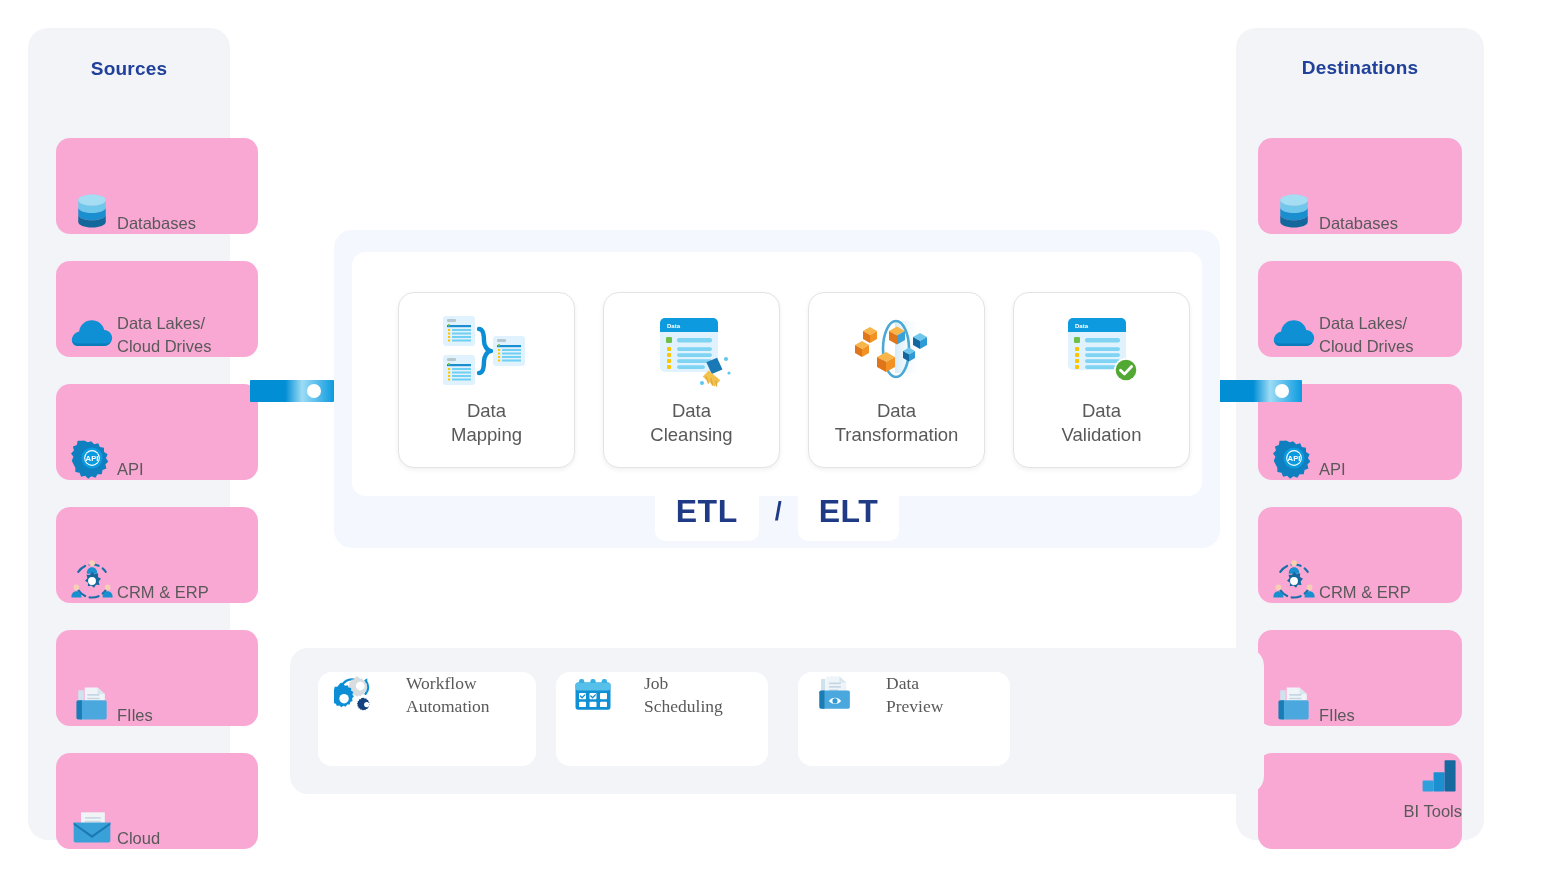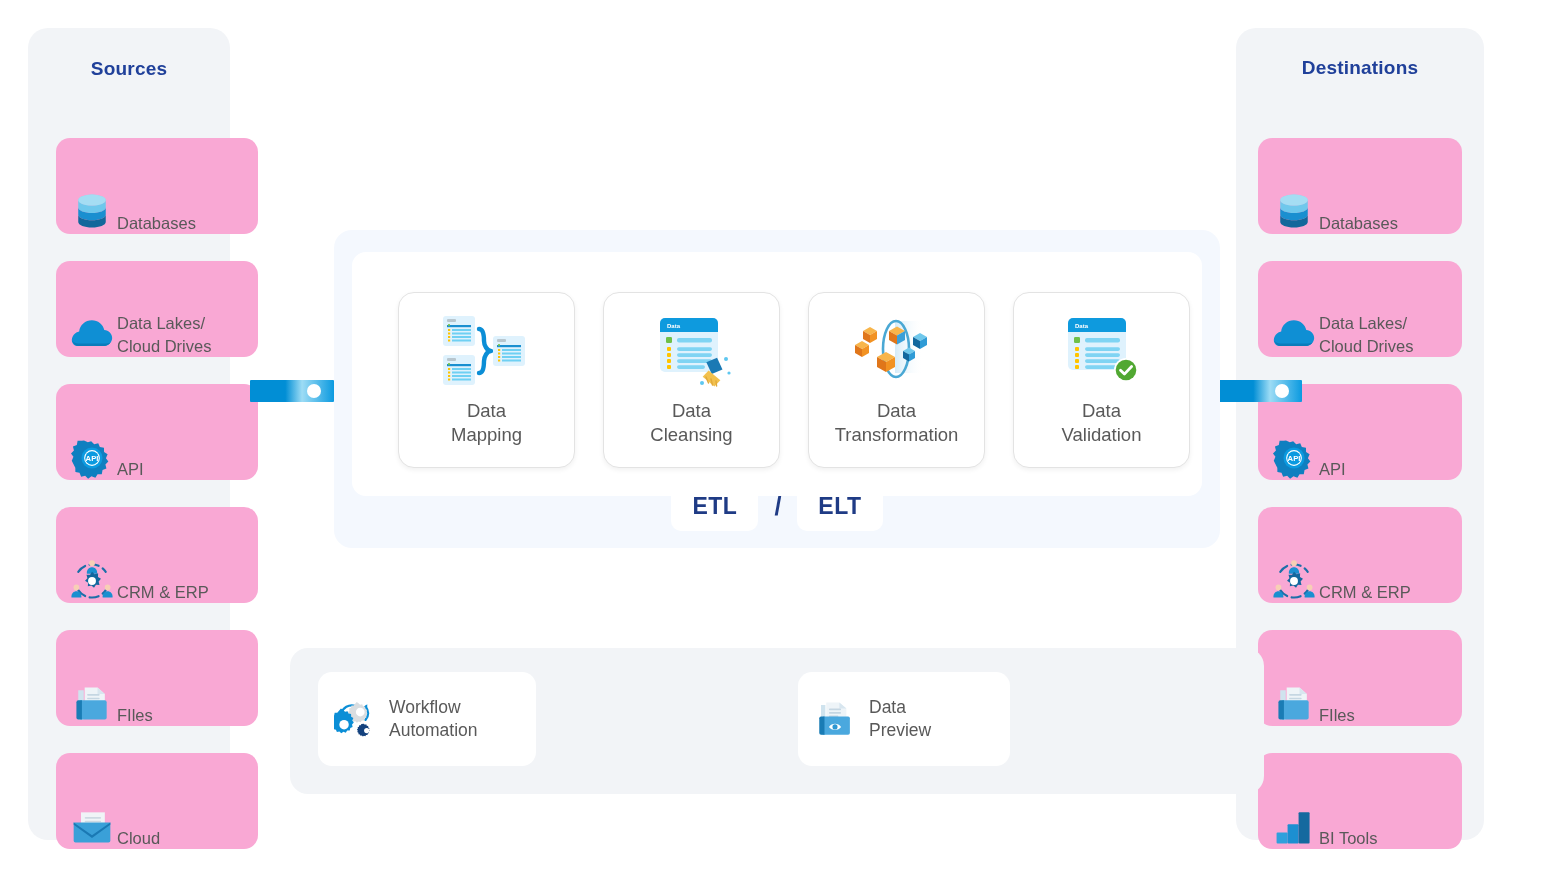--- a/index.html
+++ b/index.html
@@ -118,21 +118,21 @@
     left: 0; right: 0; top: 252px;
     display: flex;
     align-items: center;
     justify-content: center;
     gap: 16px;
   }
   .badge {
     background: #ffffff;
     border-radius: 10px;
     padding: 11px 21px;
-    font-size: 23px;
+    font-size: 32px;
     font-weight: bold;
     color: #1f3b85;
     letter-spacing: .5px;
   }
   .badge-sep { font-size: 25px; font-weight: bold; color: #1f3b85; }
 
   
   .features {
     position: absolute;
     left: 290px; top: 648px;
@@ -140,23 +140,24 @@
     background: #f2f4f7;
     border-radius: 18px;
   }
   .feature-card {
     position: absolute;
     top: 24px;
     height: 94px;
     background: #ffffff;
     border-radius: 14px;
     display: flex;
-    align-items: center;
-    gap: 13px;
+    align-items: flex-start;
+    gap: 30px;
     padding: 0 18px 0 16px;
+    font-family: Liberation Serif, serif;
   }
   .feature-card .f-icon { width: 42px; height: 42px; flex: 0 0 42px; }
   .feature-card .f-label {
     font-size: 17.5px;
     color: #595959;
     line-height: 1.33;
     white-space: pre-line;
   }
 </style>
 </head>
@@ -280,21 +281,21 @@
         <span class="node-icon"><svg viewBox="0 0 48 48" xmlns="http://www.w3.org/2000/svg" width="100%" height="100%">
     <path d="M9 9h6v32H9z" fill="#cfe3ee"></path>
     <path d="M16 6h14l8 7v22H16z" fill="#eef4f8"></path>
     <path d="M30 6l8 7h-8z" fill="#d8e6ef"></path>
     <path d="M19.5 14h12M19.5 18h12M19.5 22h9" stroke="#c5d6e2" stroke-width="1.8" stroke-linecap="round"></path>
     <path d="M12 20h26a2 2 0 0 1 2 2v17a2 2 0 0 1-2 2H12a2 2 0 0 1-2-2V22a2 2 0 0 1 2-2z" fill="#4aa8de"></path>
     <path d="M9 20h4v21H9a2 2 0 0 1-2-2V22a2 2 0 0 1 2-2z" fill="#1a7cb5"></path>
           </svg></span>
         <div class="node-label">FIles</div>
       </div>
-      <div class="node-card" style="top: 725px;">
+      <div class="node-card" style="top: 725px; flex-direction: column;">
         <span class="node-icon"><svg viewBox="0 0 48 48" xmlns="http://www.w3.org/2000/svg" width="100%" height="100%">
     <rect x="5" y="30" width="12" height="12" rx="1" fill="#2fa0dc"></rect>
     <rect x="17" y="21" width="12" height="21" rx="1" fill="#1c8fd1"></rect>
     <rect x="29" y="8" width="12" height="34" rx="1" fill="#15699f"></rect>
           </svg></span>
         <div class="node-label">BI Tools</div>
       </div>
     </div>
 
   <div class="connector left-c">
@@ -486,20 +487,40 @@
             </g>
     <circle cx="11.5" cy="30.5" r="5.4" fill="#ffffff"></circle>
     <g fill="#14427e">
       <path d="M34 31l1.6 1.5 2.2-.5.8 2.1 2.3.4.1 2.3 1.9 1.2-.9 2.1 1.3 1.8-1.5 1.6.5 2.2-2.1.8-.4 2.3-2.3.1-1.2 1.9-2.1-.9-1.8 1.3-1.6-1.5-2.2.5-.8-2.1-2.3-.4-.1-2.3-1.9-1.2.9-2.1-1.3-1.8 1.5-1.6-.5-2.2 2.1-.8.4-2.3 2.3-.1 1.2-1.9z" transform="translate(1,-3) scale(0.72) translate(12,14)"></path>
             </g>
     <circle cx="37.4" cy="37.2" r="3" fill="#ffffff"></circle>
           </svg></span>
         <div class="f-label">Workflow
 Automation</div>
       </div>
+      <div class="feature-card" style="left: 266px; width: 212px;">
+        <span class="f-icon"><svg viewBox="0 0 48 48" xmlns="http://www.w3.org/2000/svg" width="100%" height="100%">
+    <rect x="8" y="8" width="6" height="8" rx="2.6" fill="#3ab0e5"></rect>
+    <rect x="21" y="8" width="6" height="8" rx="2.6" fill="#3ab0e5"></rect>
+    <rect x="34" y="8" width="6" height="8" rx="2.6" fill="#3ab0e5"></rect>
+    <rect x="4" y="12" width="40" height="31" rx="3" fill="#0f8fd4"></rect>
+    <rect x="4" y="12" width="40" height="9" rx="3" fill="#56bfea"></rect>
+    <g fill="#ffffff">
+      <rect x="8" y="24" width="8" height="7" rx="1"></rect>
+              <rect x="20" y="24" width="8" height="7" rx="1"></rect>
+              <rect x="32" y="24" width="8" height="7" rx="1"></rect>
+      <rect x="8" y="34" width="8" height="6" rx="1"></rect>
+              <rect x="20" y="34" width="8" height="6" rx="1"></rect>
+              <rect x="32" y="34" width="8" height="6" rx="1"></rect>
+            </g>
+    <path d="M9.5 27.5l2 2 3.2-3.4M21.5 27.5l2 2 3.2-3.4" stroke="#0f8fd4" stroke-width="1.5" fill="none" stroke-linecap="round" stroke-linejoin="round"></path>
+          </svg></span>
+        <div class="f-label">Job
+Scheduling</div>
+      </div>
       <div class="feature-card" style="left: 508px; width: 212px;">
         <span class="f-icon"><svg viewBox="0 0 48 48" xmlns="http://www.w3.org/2000/svg" width="100%" height="100%">
     <path d="M8 8h5v34H8z" fill="#cfe3ee"></path>
     <path d="M14 5h15l8 7v22H14z" fill="#eef4f8"></path>
     <path d="M29 5l8 7h-8z" fill="#d8e6ef"></path>
     <path d="M18 13h12M18 17h12M18 21h9" stroke="#c5d6e2" stroke-width="1.8" stroke-linecap="round"></path>
     <path d="M11 21h28a2 2 0 0 1 2 2v17a2 2 0 0 1-2 2H11a2 2 0 0 1-2-2V23a2 2 0 0 1 2-2z" fill="#4aa8de"></path>
     <path d="M8 21h4v21H8a2 2 0 0 1-2-2V23a2 2 0 0 1 2-2z" fill="#1a7cb5"></path>
     <path d="M17 33c3.5-4.6 10.5-4.6 14 0-3.5 4.6-10.5 4.6-14 0z" fill="#ffffff"></path>
     <circle cx="24" cy="33" r="2.9" fill="#2f97d2"></circle>

